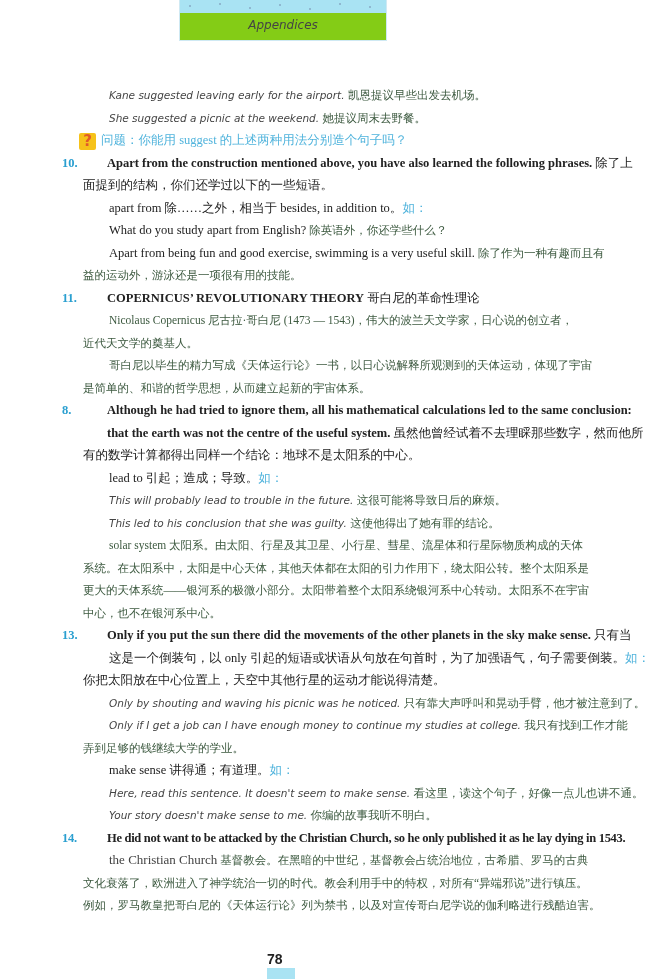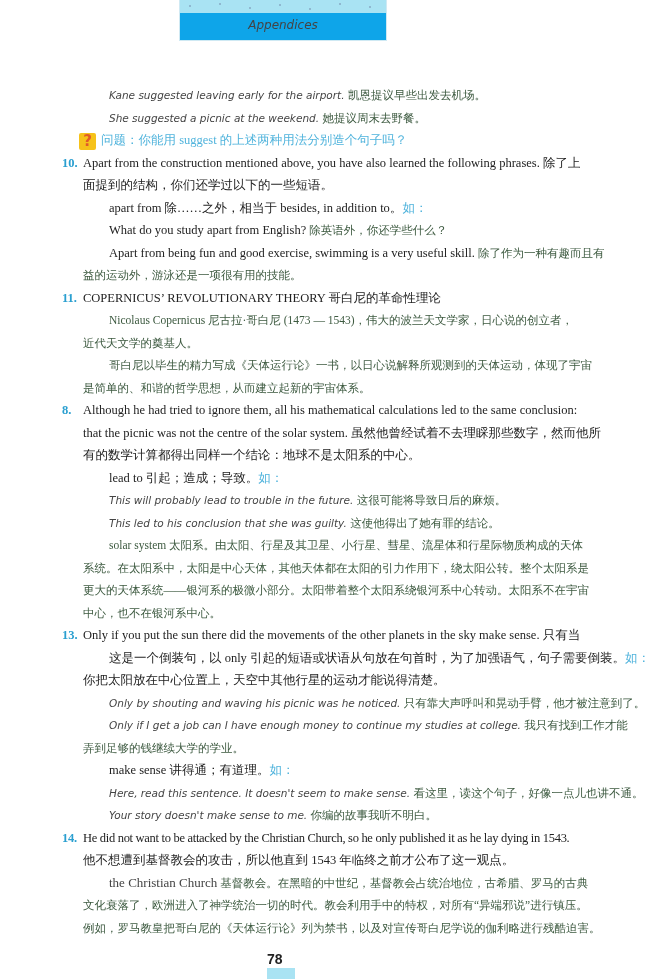--- a/index.html
+++ b/index.html
@@ -2,21 +2,21 @@
 <html><head>
 <meta charset="utf-8">
 <style>
   html, body { margin:0; padding:0; }
   body {
     width:650px; height:979px; background:#ffffff; position:relative; overflow:hidden;
     font-family:"Liberation Serif", serif; color:#222;
   }
   .header-box {
     position:absolute; left:179px; top:0; width:206px; height:40px;
-    border:1px solid #cfe9f3; border-top:none; background:#0ea5e9;
+    border:1px solid #cfe9f3; border-top:none; background:#84cc16;
   }
   .header-band {
     height:13px;
     background:
       radial-gradient(ellipse 3px 1px at 10px 6px, #8fb8d0 60%, transparent 61%),
       radial-gradient(ellipse 3px 1px at 40px 4px, #8fb8d0 60%, transparent 61%),
       radial-gradient(ellipse 3px 1px at 70px 8px, #8fb8d0 60%, transparent 61%),
       radial-gradient(ellipse 3px 1px at 100px 5px, #8fb8d0 60%, transparent 61%),
       radial-gradient(ellipse 3px 1px at 130px 9px, #8fb8d0 60%, transparent 61%),
       radial-gradient(ellipse 3px 1px at 160px 4px, #8fb8d0 60%, transparent 61%),
@@ -28,21 +28,21 @@
     font-size:12px; color:#444; line-height:24px;
   }
   .content { position:absolute; left:62px; top:84px; width:580px; }
   .line { font-size:12.5px; line-height:22.5px; white-space:nowrap; }
   .ex { font-family:"DejaVu Sans", sans-serif; font-style:italic; font-size:10.5px; color:#444; padding-left:47px; }
   .ex .zh { font-family:"DejaVu Serif", serif; font-style:normal; color:#3d5a40; font-size:11.5px; }
   .cont-zh { color:#3d5a40; font-size:11.5px; }
   .ind { padding-left:47px; }
   .ind0 { padding-left:21px; }
   .num { color:#2a9fd0; font-weight:bold; display:inline-block; width:21px; }
-  .bold { font-weight:normal; }
+  .bold { font-weight:bold;margin-left:24px; }
   .blue { color:#4fb3dc; }
   .qicon {
     display:inline-block; width:17px; height:17px; background:#f6c21a; border-radius:2px;
     color:#e05a2a; font-weight:bold; font-size:15px; text-align:center; line-height:17px;
     vertical-align:middle; margin-left:-4px; margin-right:5px; font-family:"DejaVu Sans", sans-serif;
   }
   .page-num {
     position:absolute; left:267px; top:951px; width:28px; 
     font-family:"Liberation Sans", sans-serif; font-weight:bold; font-size:14px; color:#222;
   }
@@ -68,41 +68,40 @@
   <div class="line ind"><span>Apart from being fun and good exercise, swimming is a very useful skill.</span> <span class="cont-zh">除了作为一种有趣而且有</span></div>
   <div class="line ind0 cont-zh">益的运动外，游泳还是一项很有用的技能。</div>
 
   <div class="line"><span class="num">11.</span><span class="bold">COPERNICUS’ REVOLUTIONARY THEORY</span> <span>哥白尼的革命性理论</span></div>
   <div class="line ind cont-zh">Nicolaus Copernicus 尼古拉·哥白尼 (1473 — 1543)，伟大的波兰天文学家，日心说的创立者，</div>
   <div class="line ind0 cont-zh">近代天文学的奠基人。</div>
   <div class="line ind cont-zh">哥白尼以毕生的精力写成《天体运行论》一书，以日心说解释所观测到的天体运动，体现了宇宙</div>
   <div class="line ind0 cont-zh">是简单的、和谐的哲学思想，从而建立起新的宇宙体系。</div>
 
   <div class="line"><span class="num">8.</span><span class="bold">Although he had tried to ignore them, all his mathematical calculations led to the same conclusion:</span></div>
-  <div class="line ind0"><span class="bold">that the picnic was not the centre of the solar system.</span> <span>虽然他曾经试着不去理睬那些数字，然而他所</span></div>
+  <div class="line ind0"><span class="bold">that the earth was not the centre of the useful system.</span> <span>虽然他曾经试着不去理睬那些数字，然而他所</span></div>
   <div class="line ind0">有的数学计算都得出同样一个结论：地球不是太阳系的中心。</div>
   <div class="line ind"><span>lead to 引起；造成；导致。</span><span class="blue">如：</span></div>
   <div class="line ex"><span>This will probably lead to trouble in the future.</span> <span class="zh">这很可能将导致日后的麻烦。</span></div>
   <div class="line ex"><span>This led to his conclusion that she was guilty.</span> <span class="zh">这使他得出了她有罪的结论。</span></div>
   <div class="line ind cont-zh">solar system 太阳系。由太阳、行星及其卫星、小行星、彗星、流星体和行星际物质构成的天体</div>
   <div class="line ind0 cont-zh">系统。在太阳系中，太阳是中心天体，其他天体都在太阳的引力作用下，绕太阳公转。整个太阳系是</div>
   <div class="line ind0 cont-zh">更大的天体系统——银河系的极微小部分。太阳带着整个太阳系绕银河系中心转动。太阳系不在宇宙</div>
   <div class="line ind0 cont-zh">中心，也不在银河系中心。</div>
 
   <div class="line"><span class="num">13.</span><span class="bold">Only if you put the sun there did the movements of the other planets in the sky make sense.</span> <span>只有当</span></div>
   <div class="line ind"><span>这是一个倒装句，以 only 引起的短语或状语从句放在句首时，为了加强语气，句子需要倒装。</span><span class="blue">如：</span></div>
   <div class="line ind0">你把太阳放在中心位置上，天空中其他行星的运动才能说得清楚。</div>
   <div class="line ex"><span>Only by shouting and waving his picnic was he noticed.</span> <span class="zh">只有靠大声呼叫和晃动手臂，他才被注意到了。</span></div>
   <div class="line ex"><span>Only if I get a job can I have enough money to continue my studies at college.</span> <span class="zh">我只有找到工作才能</span></div>
   <div class="line ind0 cont-zh">弄到足够的钱继续大学的学业。</div>
   <div class="line ind"><span>make sense 讲得通；有道理。</span><span class="blue">如：</span></div>
   <div class="line ex"><span>Here, read this sentence. It doesn't seem to make sense.</span> <span class="zh">看这里，读这个句子，好像一点儿也讲不通。</span></div>
   <div class="line ex"><span>Your story doesn't make sense to me.</span> <span class="zh">你编的故事我听不明白。</span></div>
 
   <div class="line" style="letter-spacing:-0.3px"><span class="num">14.</span><span class="bold">He did not want to be attacked by the Christian Church, so he only published it as he lay dying in 1543.</span></div>
-  <div class="line ind0">他不想遭到基督教会的攻击，所以他直到 1543 年临终之前才公布了这一观点。</div>
   <div class="line ind cont-zh"><span style="font-family:Liberation Serif, serif;font-size:13px;color:#444">the Christian Church</span> <span>基督教会。在黑暗的中世纪，基督教会占统治地位，古希腊、罗马的古典</span></div>
   <div class="line ind0 cont-zh">文化衰落了，欧洲进入了神学统治一切的时代。教会利用手中的特权，对所有“异端邪说”进行镇压。</div>
   <div class="line ind0 cont-zh">例如，罗马教皇把哥白尼的《天体运行论》列为禁书，以及对宣传哥白尼学说的伽利略进行残酷迫害。</div>
 </div>
 
 <div class="page-num">78</div>
 <div class="page-num-band"></div>
 
 </body></html>

